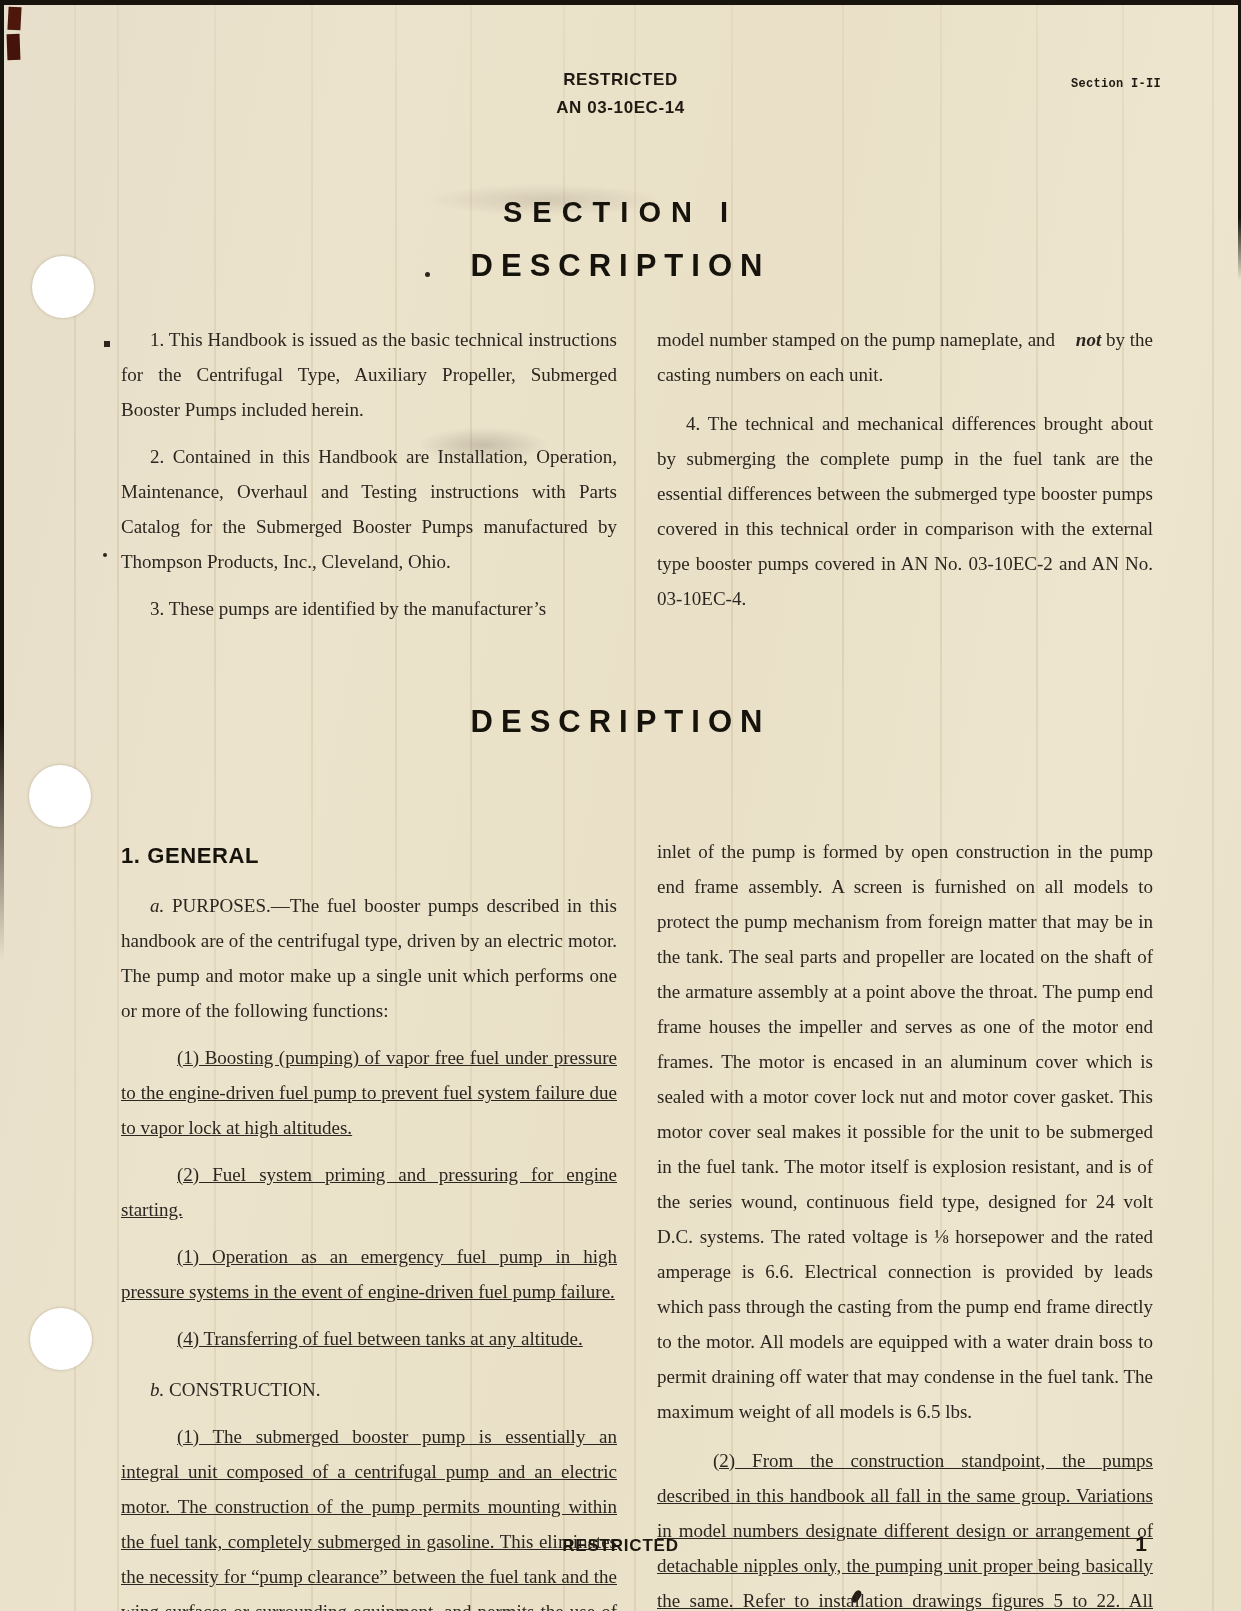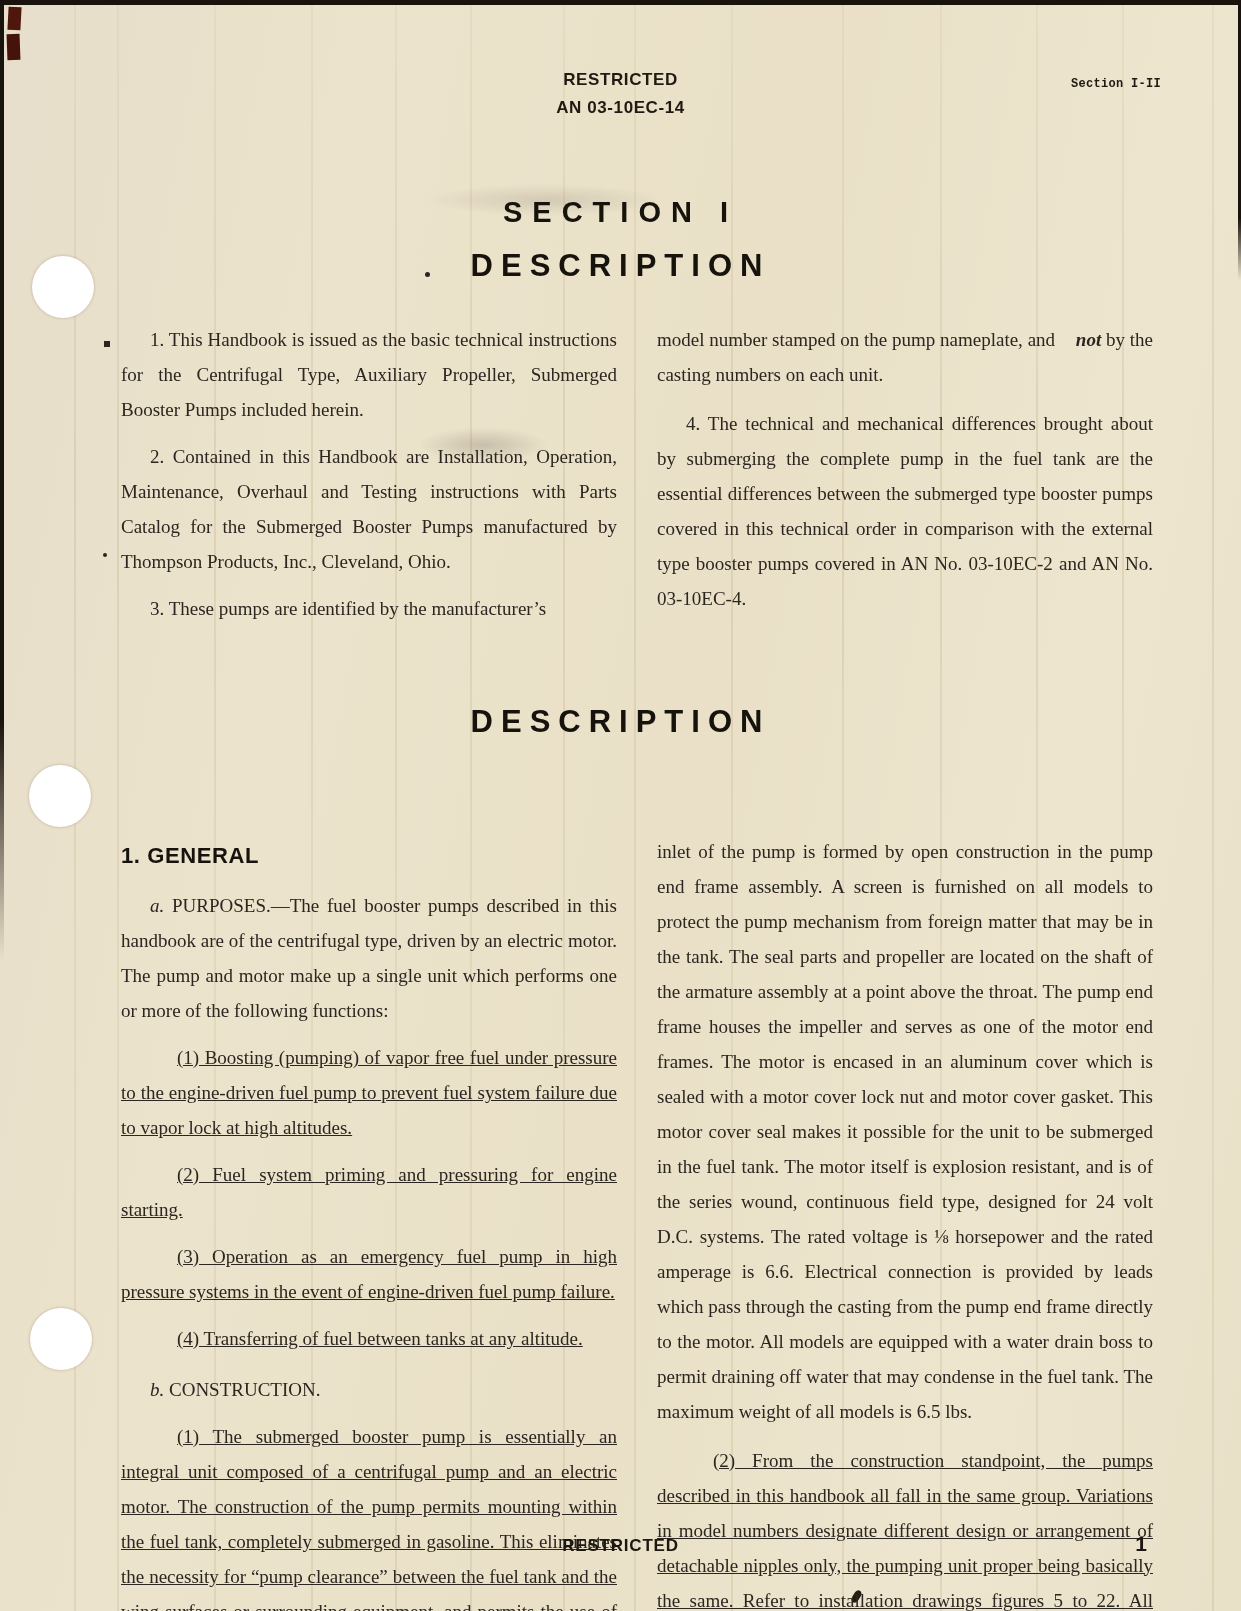--- a/index.html
+++ b/index.html
@@ -166,21 +166,21 @@
   <div class="section-title-block title-block-s2">
     <div class="section-title-line2">DESCRIPTION</div>
   </div>
 
   <div class="columns columns-s2">
     <div class="col">
       <p class="general-heading">1. GENERAL</p>
       <p class="par"><span class="lead-italic">a.</span><span> PURPOSES.—The fuel booster pumps described in this handbook are of the centrifugal type, driven by an electric motor. The pump and motor make up a single unit which performs one or more of the following functions:</span></p>
       <p class="list-par">(1) Boosting (pumping) of vapor free fuel under pressure to the engine-driven fuel pump to prevent fuel system failure due to vapor lock at high altitudes.</p>
       <p class="list-par">(2) Fuel system priming and pressuring for engine starting.</p>
-      <p class="list-par">(3) Operation as an emergency fuel pump in high pressure systems in the event of engine-driven fuel pump failure.</p>
+      <p class="list-par">(1) Operation as an emergency fuel pump in high pressure systems in the event of engine-driven fuel pump failure.</p>
       <p class="list-par">(4) Transferring of fuel between tanks at any altitude.</p>
       <p class="par" style="margin-top:16px !important"><span class="lead-italic">b.</span><span> CONSTRUCTION.</span></p>
       <p class="list-par">(1) The submerged booster pump is essentially an integral unit composed of a centrifugal pump and an electric motor. The construction of the pump permits mounting within the fuel tank, completely submerged in gasoline. This eliminates the necessity for “pump clearance” between the fuel tank and the wing surfaces or surrounding equipment, and permits the use of larger tanks and a greater fuel capacity. The</p>
     </div>
     <div class="col">
       <p class="cont-par">inlet of the pump is formed by open construction in the pump end frame assembly. A screen is furnished on all models to protect the pump mechanism from foreign matter that may be in the tank. The seal parts and propeller are located on the shaft of the armature assembly at a point above the throat. The pump end frame houses the impeller and serves as one of the motor end frames. The motor is encased in an aluminum cover which is sealed with a motor cover lock nut and motor cover gasket. This motor cover seal makes it possible for the unit to be submerged in the fuel tank. The motor itself is explosion resistant, and is of the series wound, continuous field type, designed for 24 volt D.C. systems. The rated voltage is ⅛ horsepower and the rated amperage is 6.6. Electrical connection is provided by leads which pass through the casting from the pump end frame directly to the motor. All models are equipped with a water drain boss to permit draining off water that may condense in the fuel tank. The maximum weight of all models is 6.5 lbs.</p>
       <p class="list-par" style="margin-top:14px !important">(2) From the construction standpoint, the pumps described in this handbook all fall in the same group. Variations in model numbers designate different design or arrangement of detachable nipples only, the pumping unit proper being basically the same. Refer to installation drawings figures 5 to 22. All models have seals that are resistant to aromatic fuels, and are</p>
     </div>
   </div>
 

